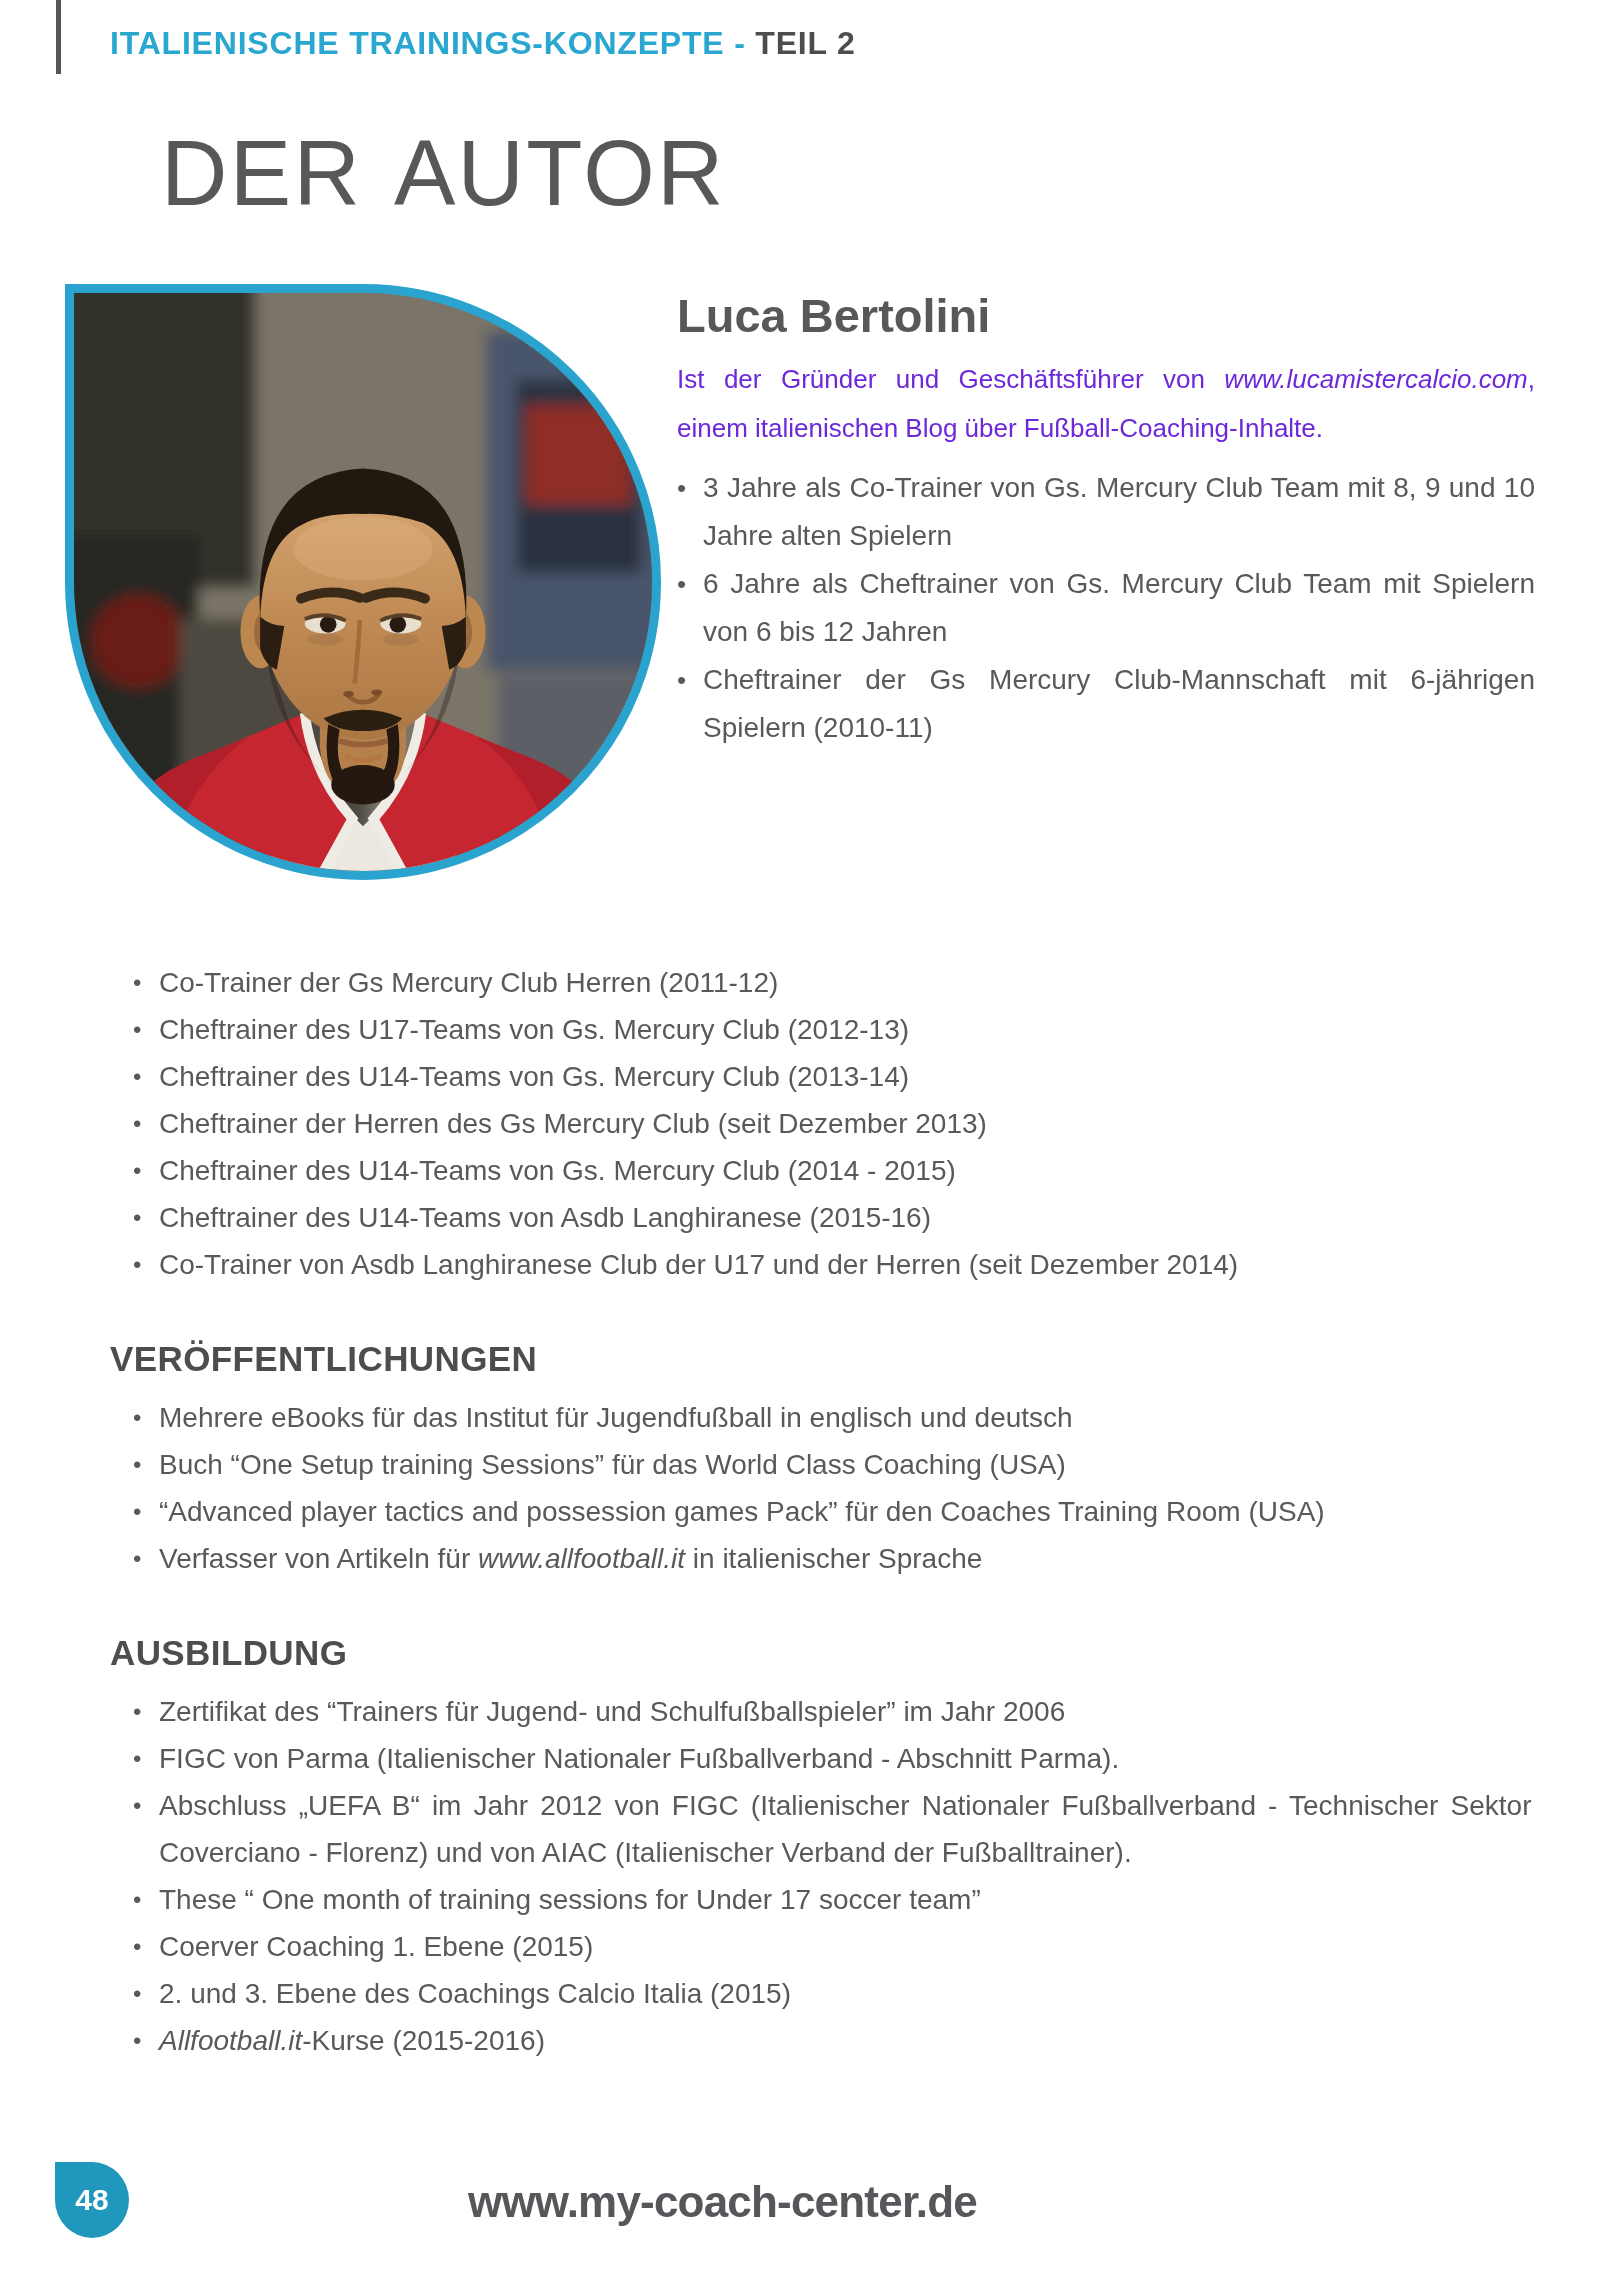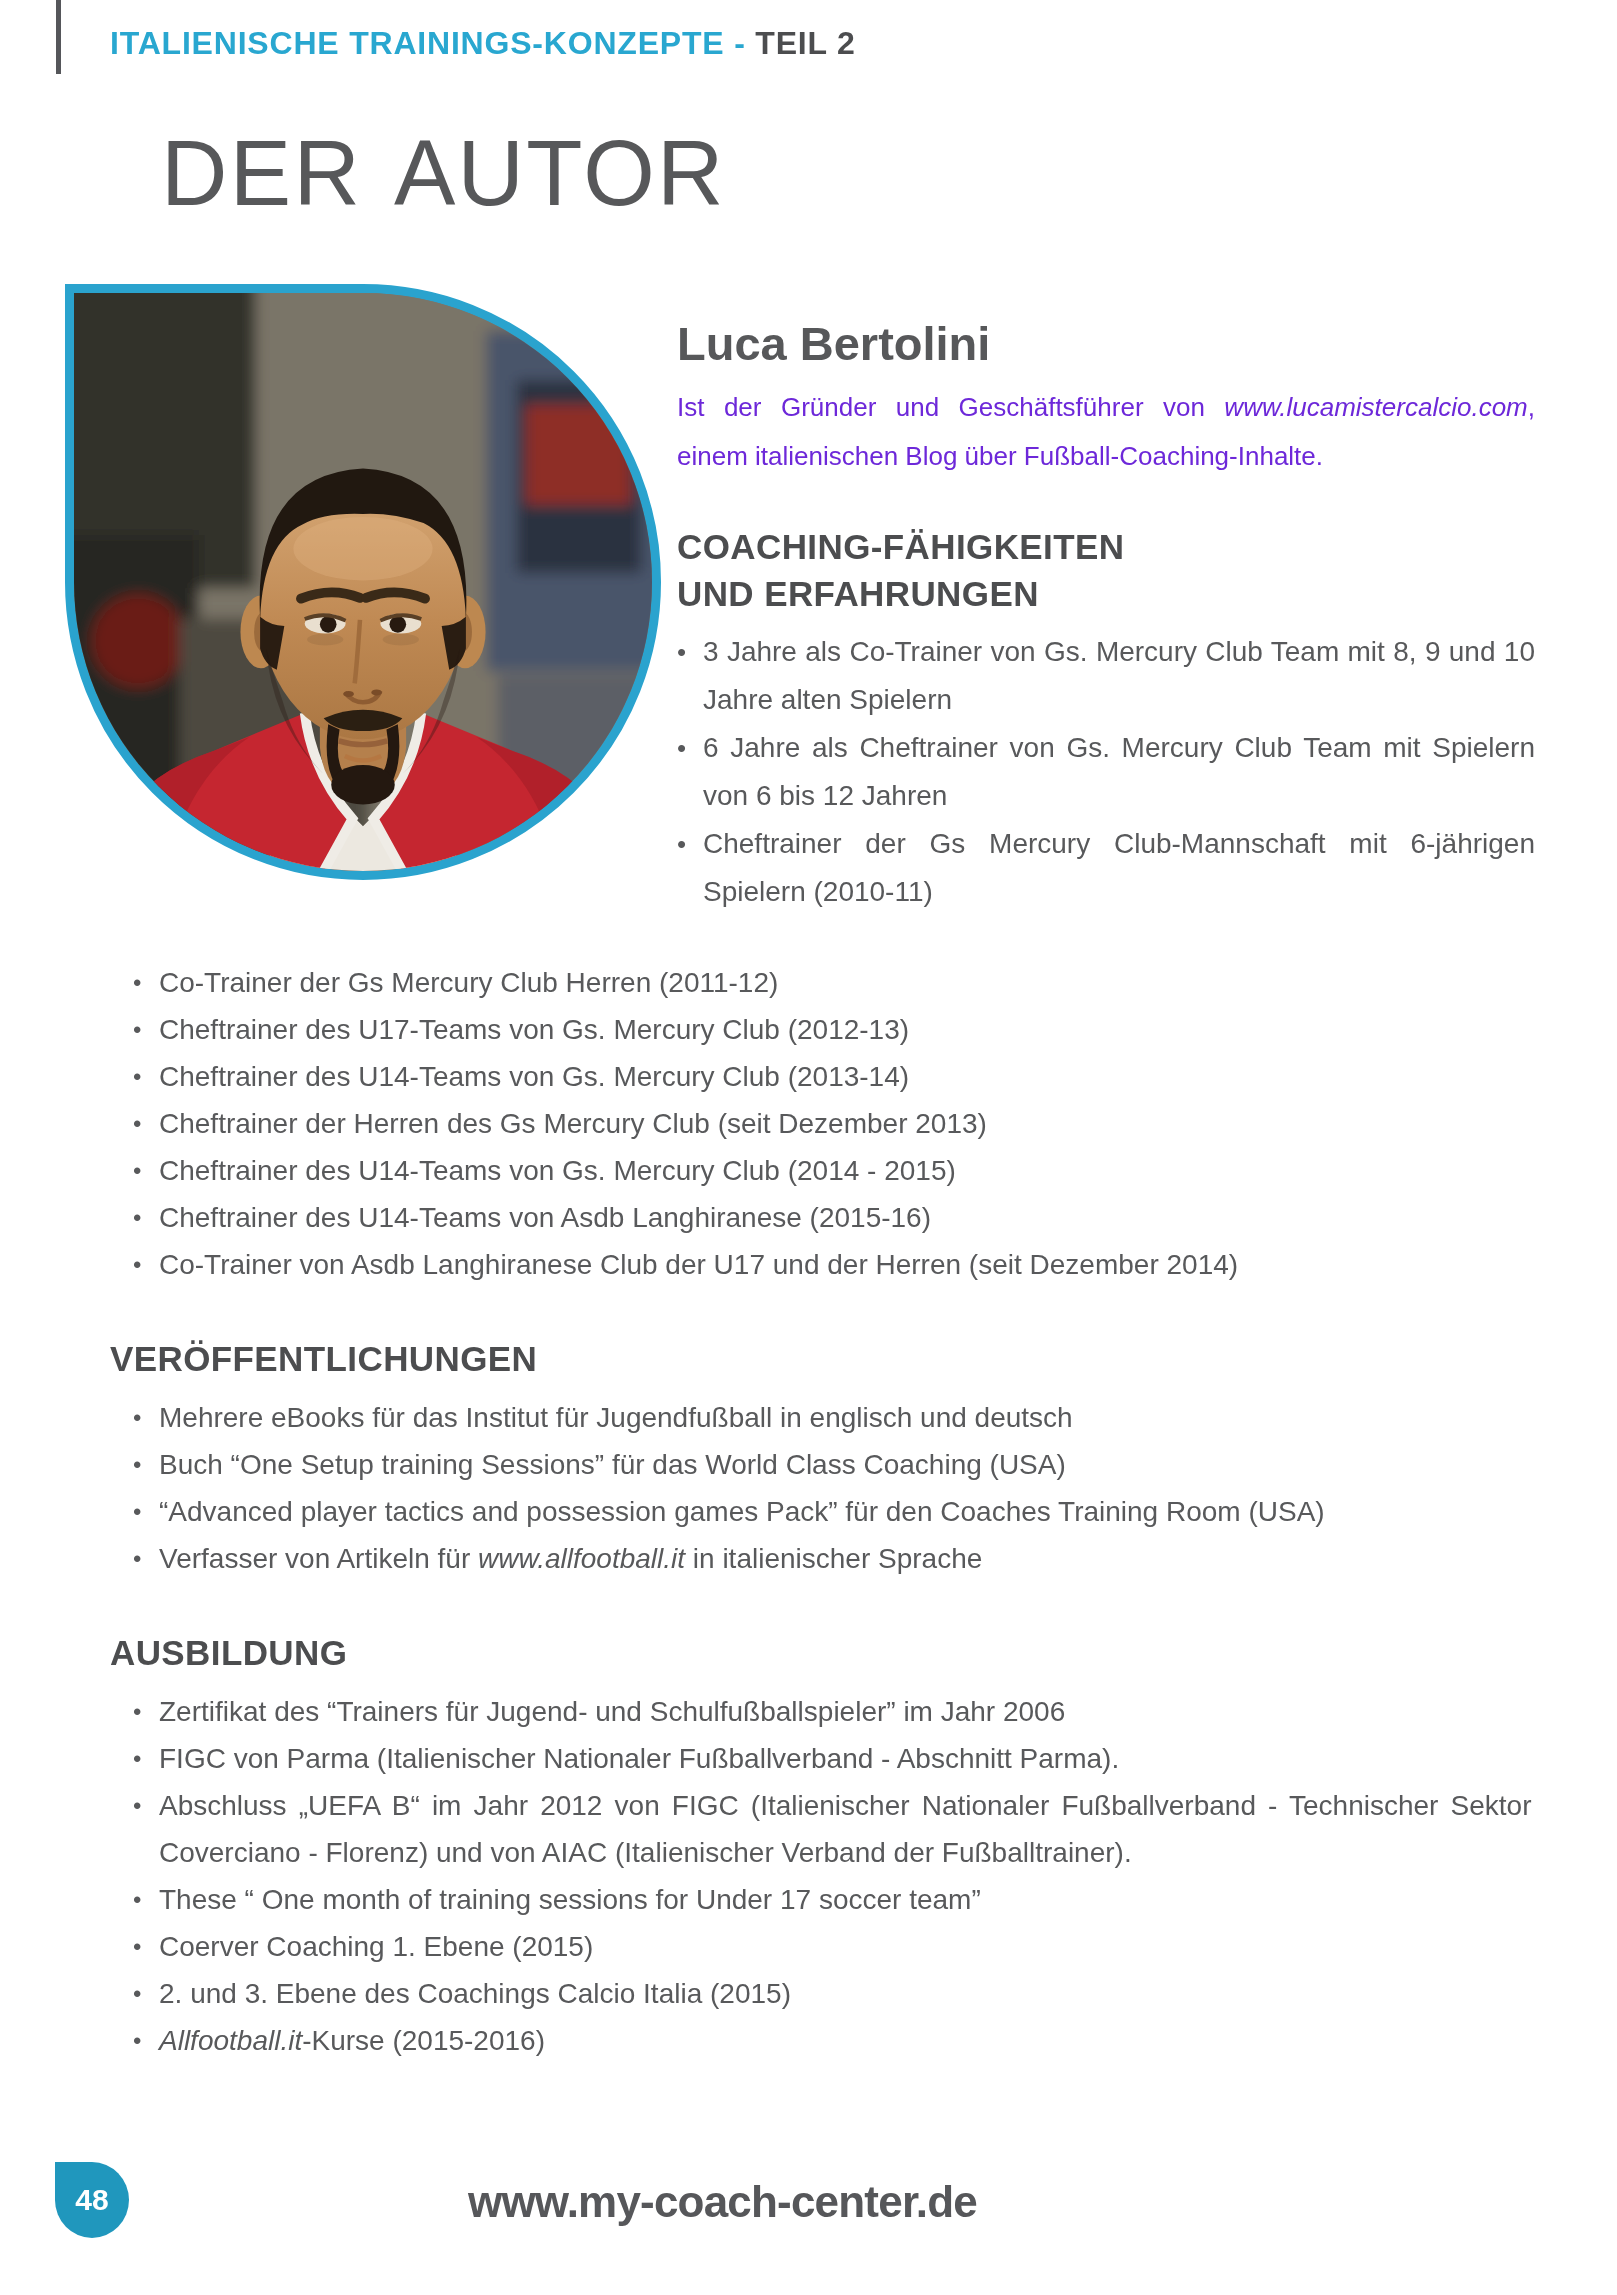--- a/index.html
+++ b/index.html
@@ -32,21 +32,21 @@
   .author-top{position:relative;height:675px;}
   
   .portrait{
     position:absolute;left:7.6px;top:0;
     width:578px;height:578px;
     border:9.8px solid #2aa3ce;
     border-radius:0 50% 50% 50%;
     overflow:hidden;background:#7a7568;
   }
   .portrait svg{display:block;width:100%;height:100%;}
-  .author-col{position:absolute;left:620px;top:6px;width:858px;margin-top:28px;}
+  .author-col{position:absolute;left:620px;top:6px;width:858px;}
   .author-name{
     margin:0 0 13.6px 0;font-size:47px;font-weight:bold;color:#57585a;line-height:1.1;
   }
   .intro{
     margin:0;font-size:26px;line-height:49px;color:#6d28d9;
     text-align:justify;
   }
   .intro .url-italic{font-style:italic;}
   .section-heading{
     margin:0;font-size:35px;font-weight:bold;color:#4c4d4f;line-height:47px;
@@ -175,21 +175,20 @@
           <path d="M254 470 Q262 570 330 636 Q292 598 276 540 Q264 506 254 470 Z" fill="#241810" opacity="0.35"></path>
           <path d="M510 470 Q502 570 434 636 Q472 598 488 540 Q500 506 510 470 Z" fill="#241810" opacity="0.35"></path>
         </g>
       </svg>
     </div>
 
     <div class="author-col">
       <h2 class="author-name">Luca Bertolini</h2>
       <p class="intro"><span>Ist der Gründer und Geschäftsführer von </span><span class="url-italic">www.lucamistercalcio.com</span><span>, einem italienischen Blog über Fußball-Coaching-Inhalte.</span></p>
 
-      <h3 class="section-heading">COACHING-FÄHIGKEITEN UND ERFAHRUNGEN</h3>
 
       <div class="bullets">
         <div class="bullet-row">
             <span class="dot"></span>
             <p class="btext">3 Jahre als Co-Trainer von Gs. Mercury Club Team mit 8, 9 und 10 Jahre alten Spielern</p>
           </div>
         <div class="bullet-row">
             <span class="dot"></span>
             <p class="btext">6 Jahre als Cheftrainer von Gs. Mercury Club Team mit Spielern von 6 bis 12 Jahren</p>
           </div>

